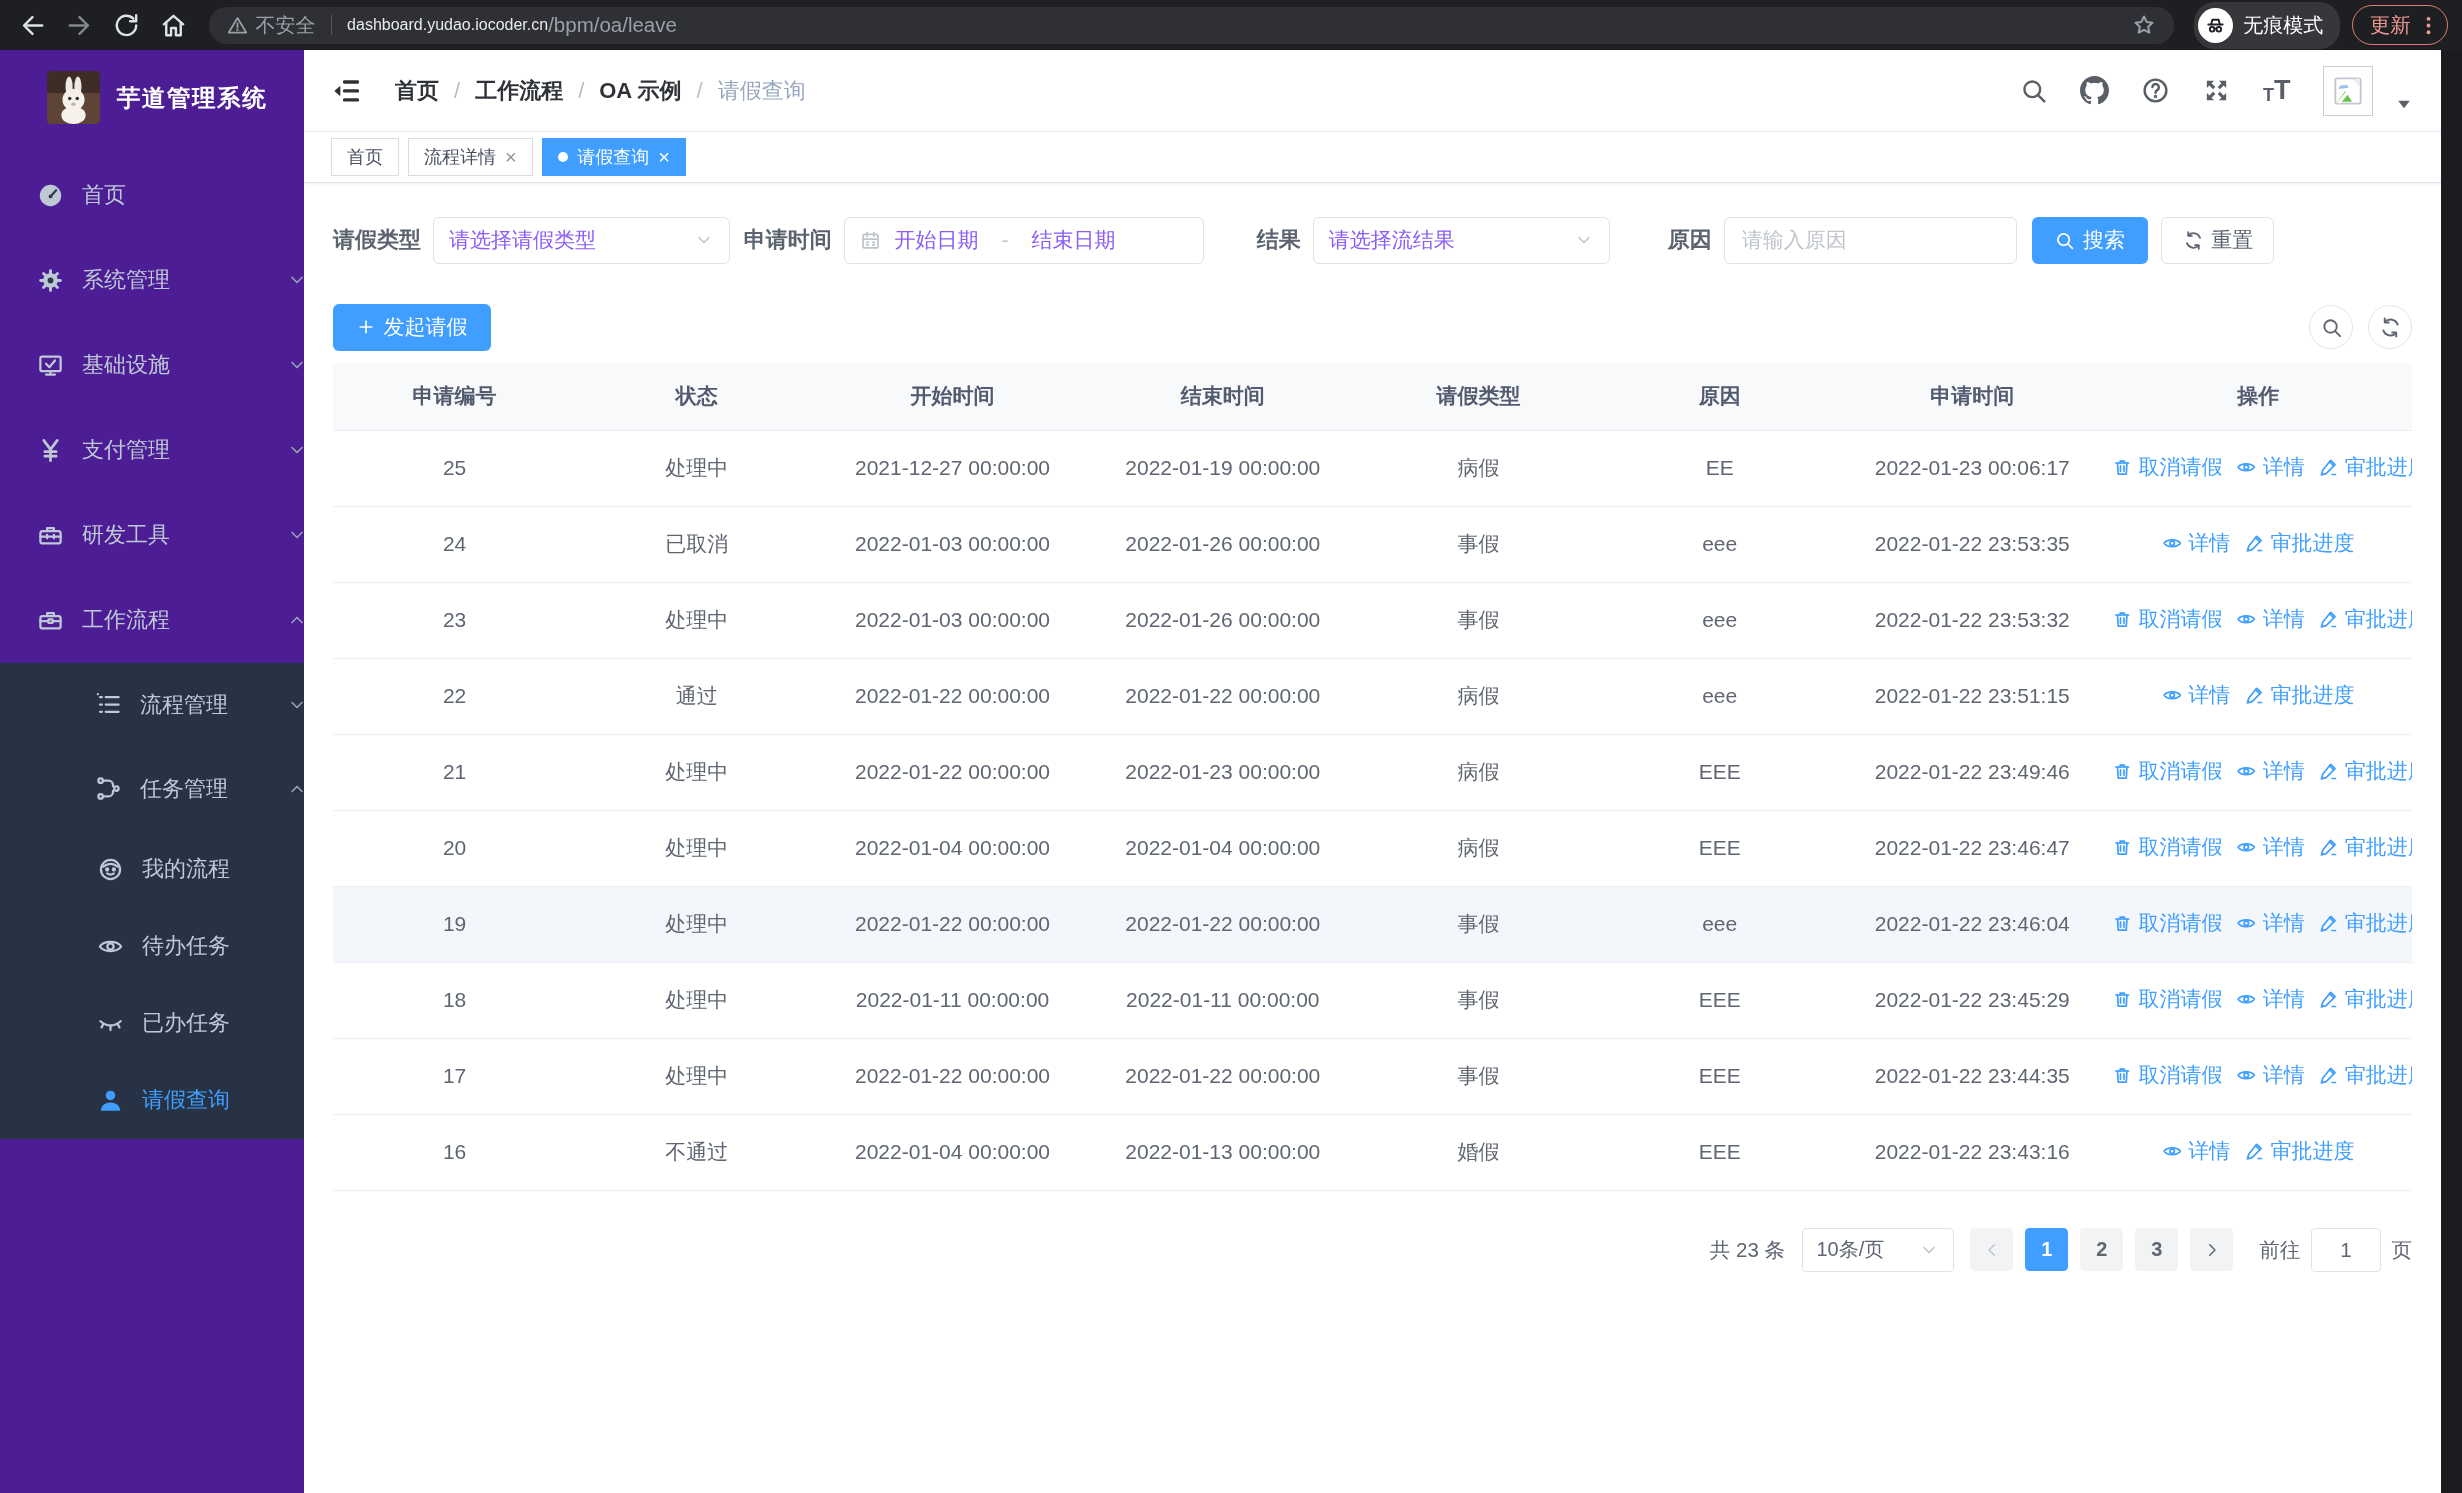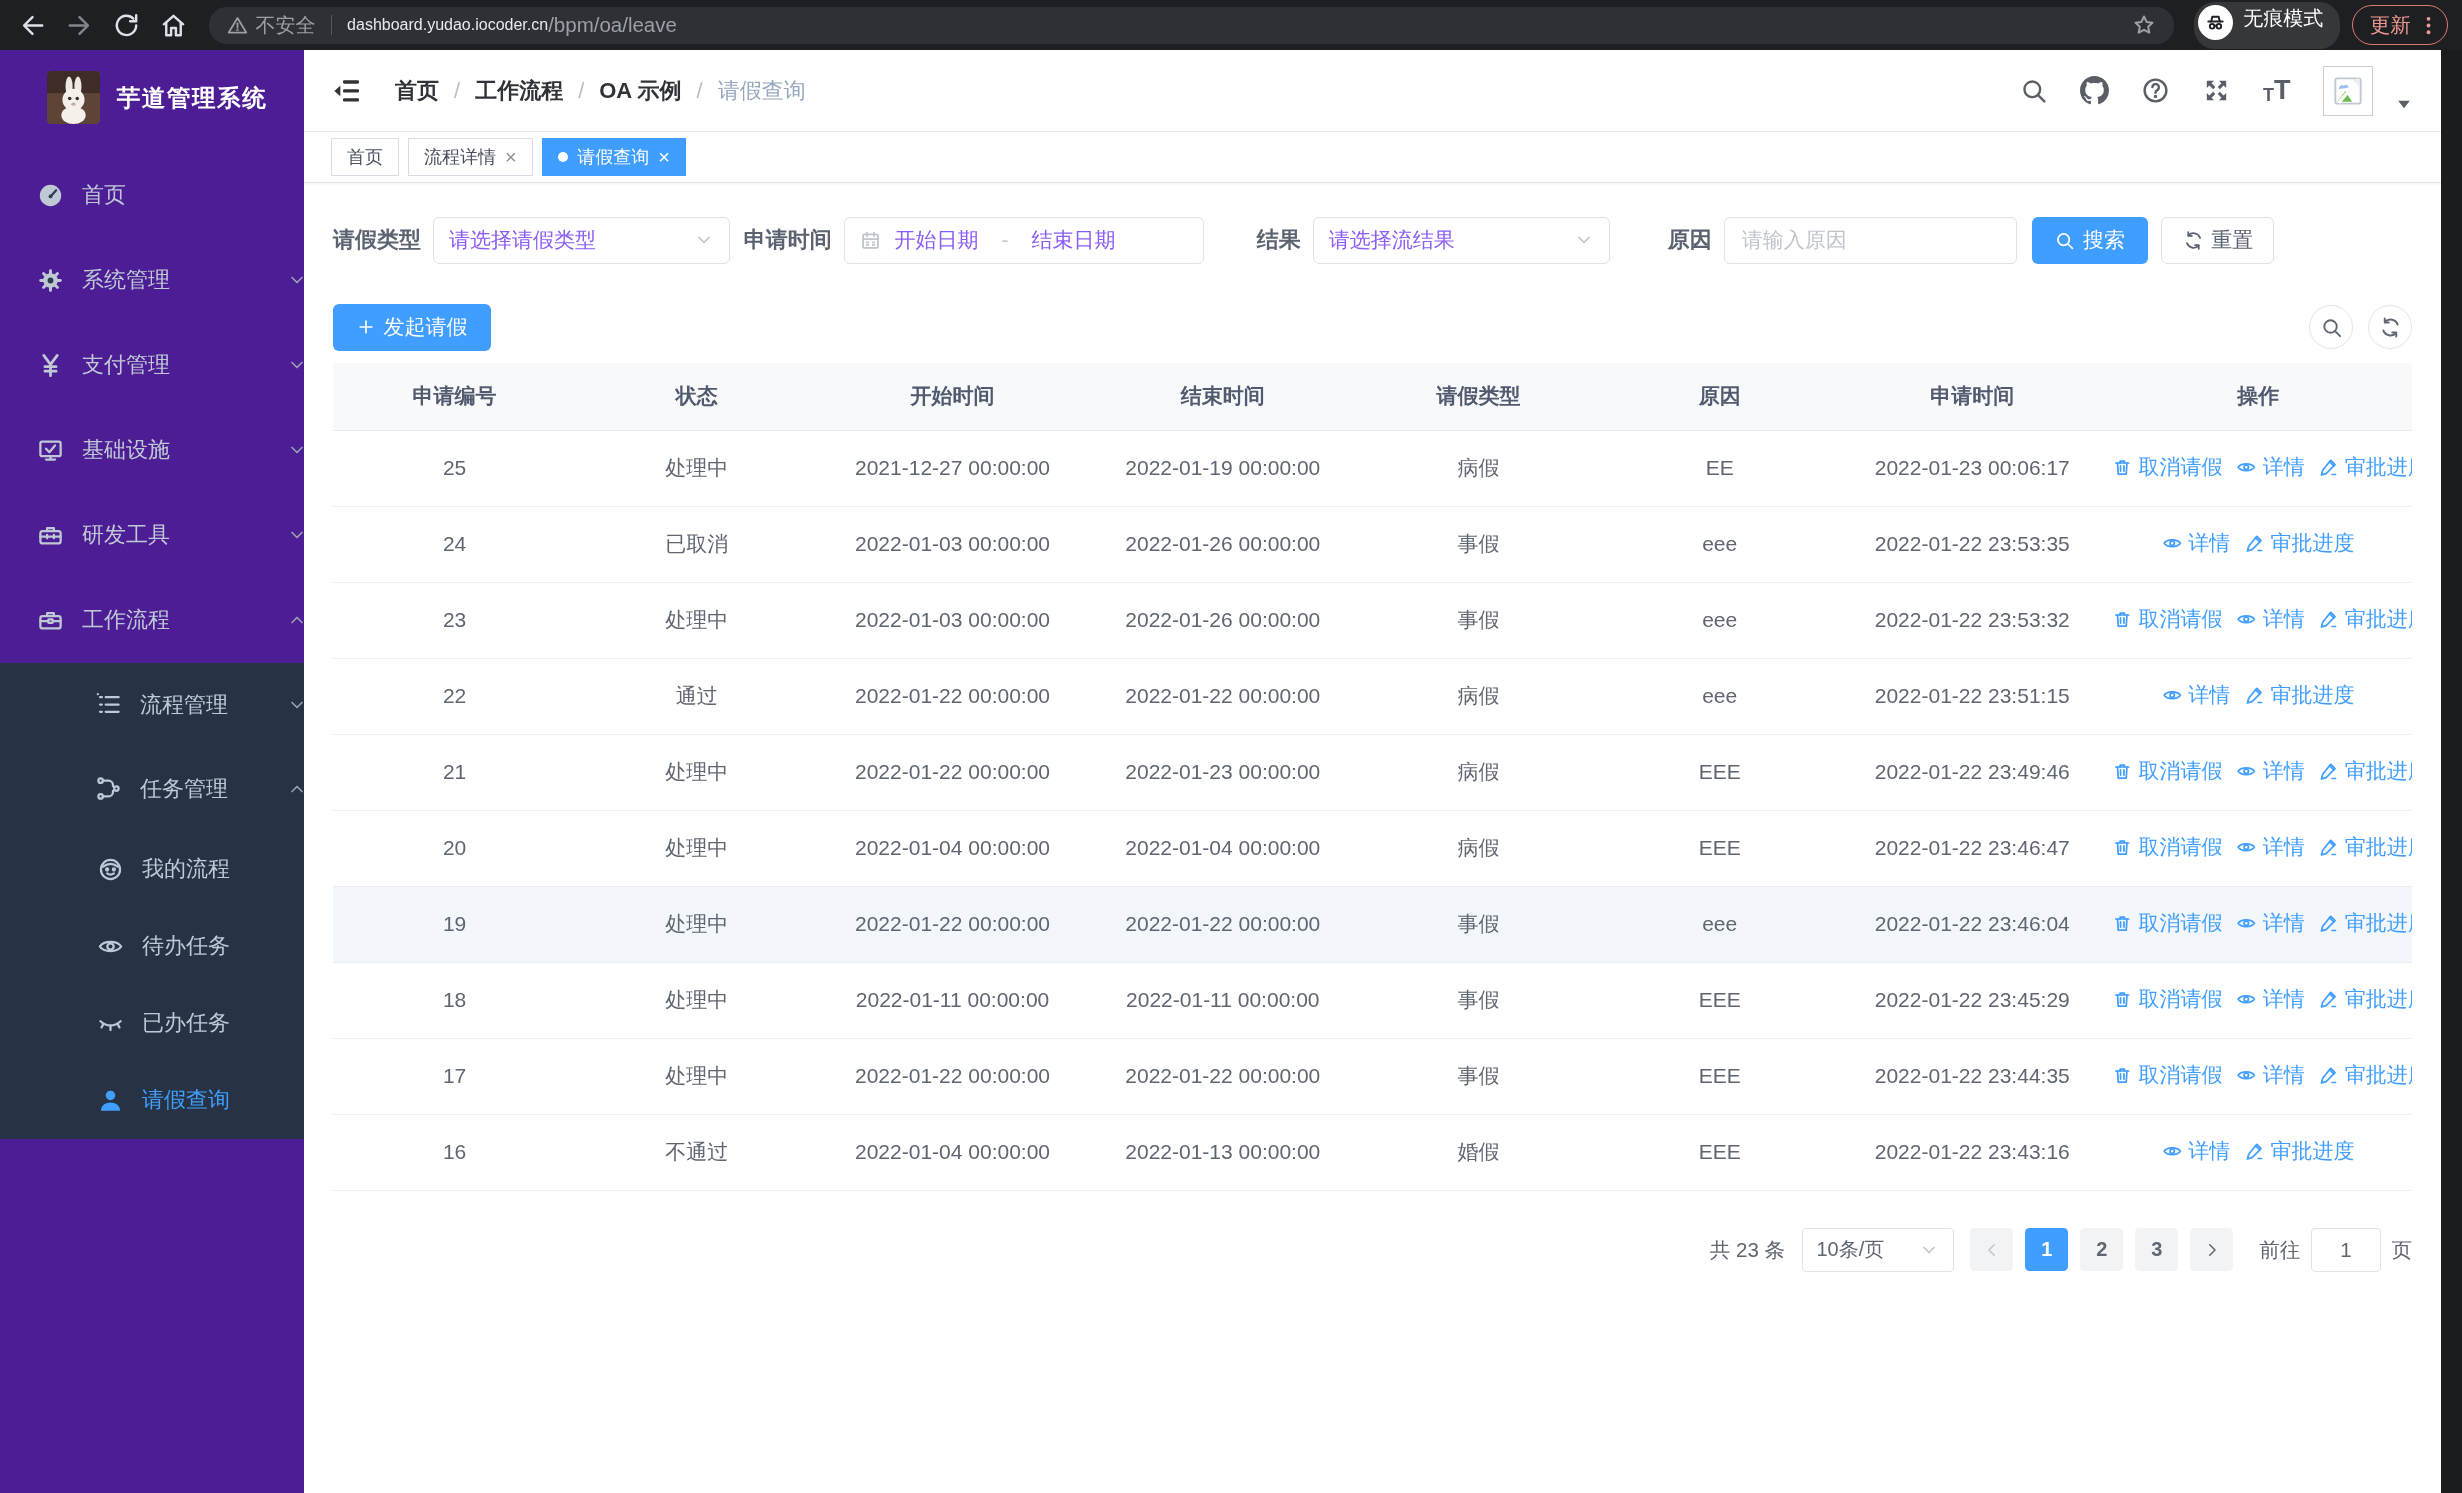--- a/index.html
+++ b/index.html
@@ -15,21 +15,21 @@
   .nav-ic.dim{color:#84878d;}
   .url-pill{flex:1;height:37px;margin-left:21px;background:#2e3035;border-radius:18px;
             display:flex;align-items:center;padding:0 18px;min-width:0;}
   .wicon{width:21px;height:21px;color:#9aa0a6;flex:0 0 auto;}
   .sec{color:#9aa0a6;font-size:20px;margin-left:7.6px;white-space:nowrap;}
   .divider{width:1.5px;height:20px;background:#55585e;margin:0 15px;flex:0 0 auto;}
   .host{color:#e8eaed;font-size:16px;white-space:nowrap;}
   .path{color:#9aa0a6;font-size:20.5px;white-space:nowrap;}
   .pill-spacer{flex:1;}
   .star{width:24px;height:24px;color:#9aa0a6;cursor:pointer;}
-  .incog{height:41px;border-radius:20.5px;background:#35373b;display:flex;align-items:flex-start;
+  .incog{height:41px;border-radius:20.5px;background:#35373b;display:flex;align-items:center;
          margin-left:20px;padding:3px 16.7px 3px 3.8px;flex:0 0 auto;}
   .incog-circle{width:35px;height:35px;border-radius:50%;background:#fff;color:#202124;
                 display:flex;align-items:center;justify-content:center;}
   .incog-circle .ig{width:23px;height:23px;}
   .incog-label{color:#fff;font-size:20px;margin-left:10.6px;white-space:nowrap;}
   .update-pill{height:38px;border:1.5px solid #dd7a6f;border-radius:20.5px;display:flex;align-items:center;
                margin:0 13.7px 0 12px;padding:0 7.6px 0 16.7px;color:#ef9a90;flex:0 0 auto;cursor:pointer;}
   .update-label{font-size:20.5px;white-space:nowrap;}
   .update-dots{width:23px;height:23px;margin-left:6px;}
 
@@ -257,40 +257,40 @@
           </span>
           <span class="mi-label">系统管理</span>
           <span class="chev ic">
             <svg viewBox="0 0 24 24" fill="none" stroke="currentColor" stroke-width="2" stroke-linecap="round" stroke-linejoin="round">
               <path d="M6 9l6 6 6-6"></path>
             </svg>
           </span>
         </div>
         <div class="menu-item lvl1">
           <span class="mi ic">
-            <svg viewBox="0 0 24 24" fill="none" stroke="currentColor" stroke-width="2.4" stroke-linecap="round">
-              <path d="M6 3l6 8 6-8M12 11v10M7 13h10M7 17h10"></path>
-            </svg>
-          </span>
-          <span class="mi-label">支付管理</span>
-          <span class="chev ic">
-            <svg viewBox="0 0 24 24" fill="none" stroke="currentColor" stroke-width="2" stroke-linecap="round" stroke-linejoin="round">
-              <path d="M6 9l6 6 6-6"></path>
-            </svg>
-          </span>
-        </div>
-        <div class="menu-item lvl1">
-          <span class="mi ic">
             <svg viewBox="0 0 24 24" fill="none" stroke="currentColor" stroke-width="2" stroke-linecap="round" stroke-linejoin="round">
               <rect x="3" y="4" width="18" height="13" rx="1.5"></rect>
               <path d="M12 17v3M8 20h8"></path>
               <path d="M8 10.5l3 3 5-6"></path>
             </svg>
           </span>
           <span class="mi-label">基础设施</span>
+          <span class="chev ic">
+            <svg viewBox="0 0 24 24" fill="none" stroke="currentColor" stroke-width="2" stroke-linecap="round" stroke-linejoin="round">
+              <path d="M6 9l6 6 6-6"></path>
+            </svg>
+          </span>
+        </div>
+        <div class="menu-item lvl1">
+          <span class="mi ic">
+            <svg viewBox="0 0 24 24" fill="none" stroke="currentColor" stroke-width="2.4" stroke-linecap="round">
+              <path d="M6 3l6 8 6-8M12 11v10M7 13h10M7 17h10"></path>
+            </svg>
+          </span>
+          <span class="mi-label">支付管理</span>
           <span class="chev ic">
             <svg viewBox="0 0 24 24" fill="none" stroke="currentColor" stroke-width="2" stroke-linecap="round" stroke-linejoin="round">
               <path d="M6 9l6 6 6-6"></path>
             </svg>
           </span>
         </div>
         <div class="menu-item lvl1">
           <span class="mi ic">
             <svg viewBox="0 0 24 24" fill="none" stroke="currentColor" stroke-width="2" stroke-linecap="round" stroke-linejoin="round">
               <rect x="3" y="8" width="18" height="11" rx="2"></rect>

